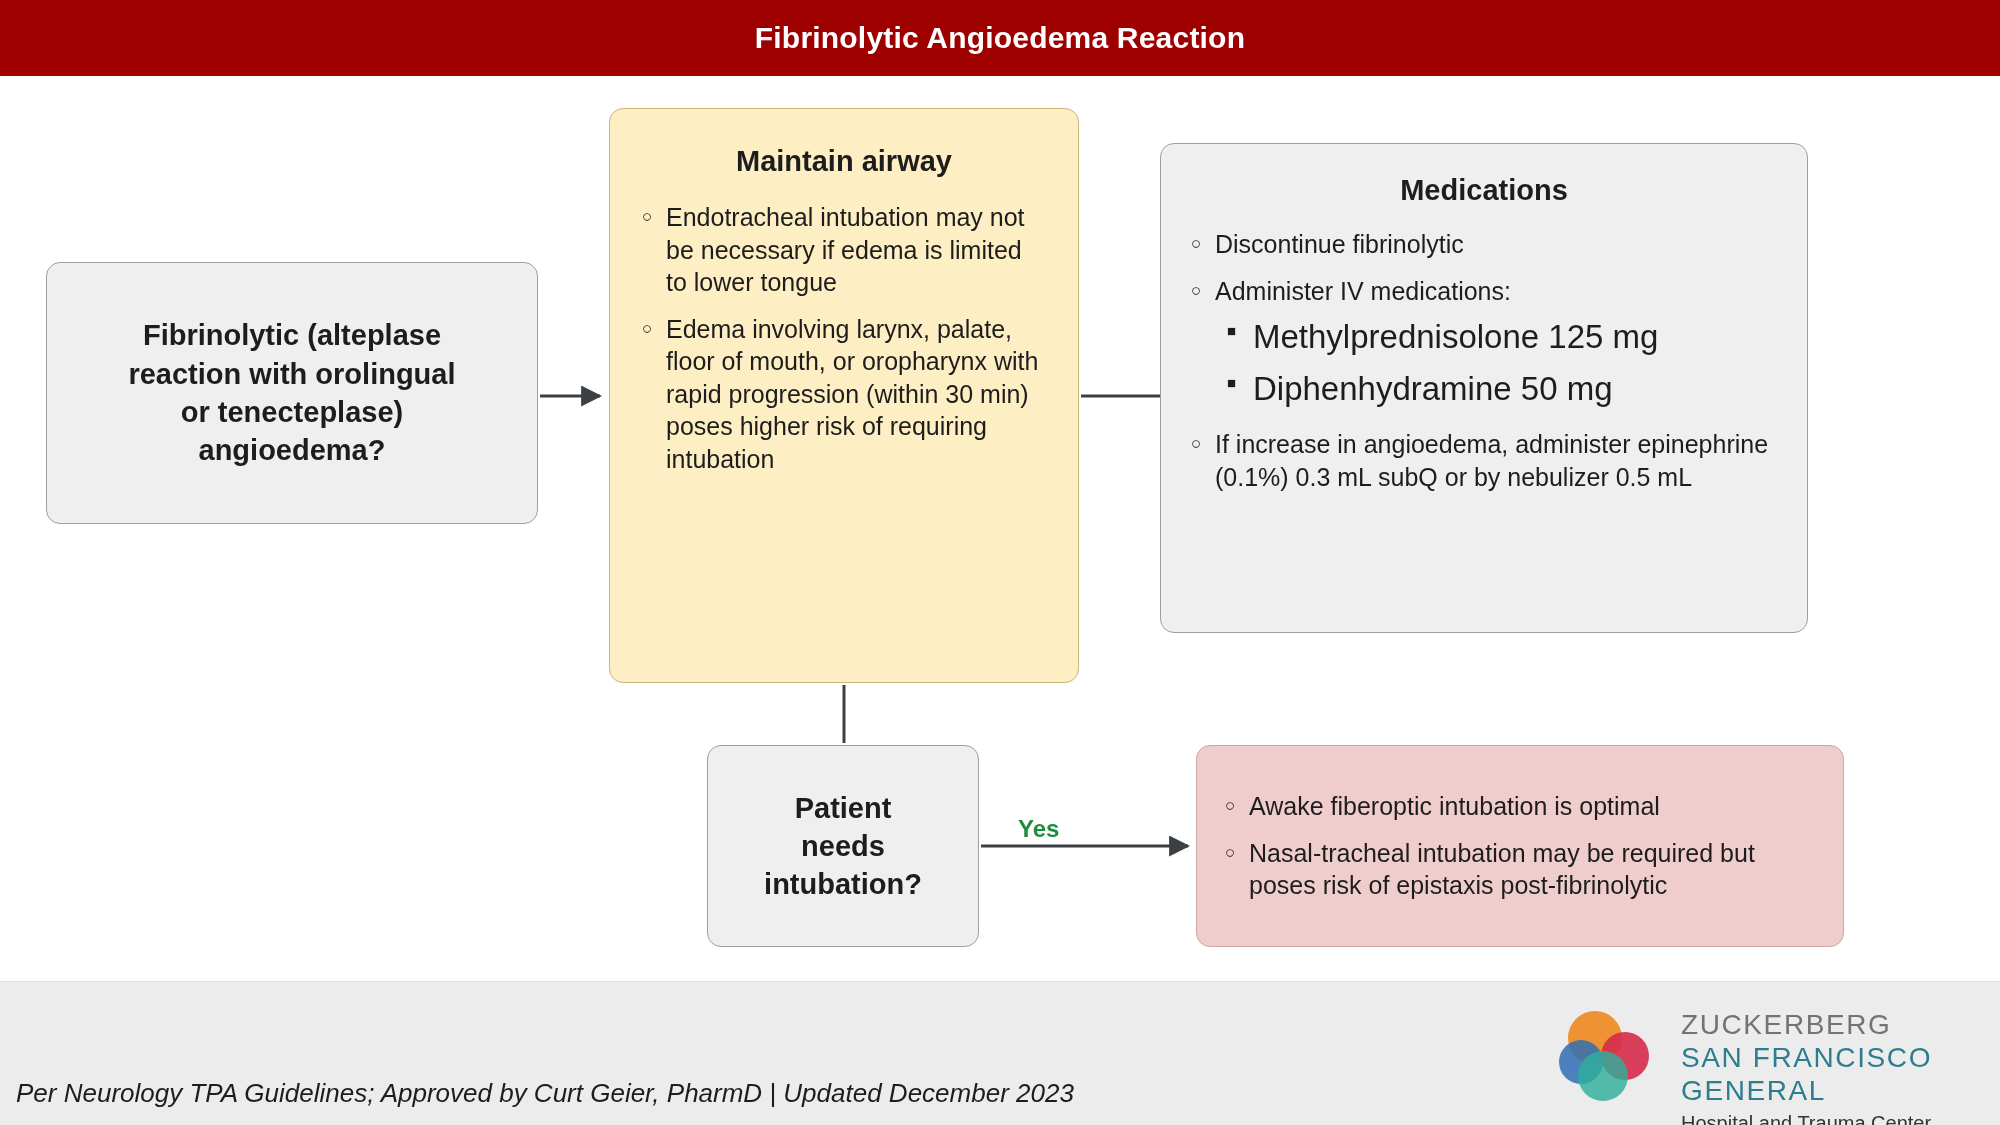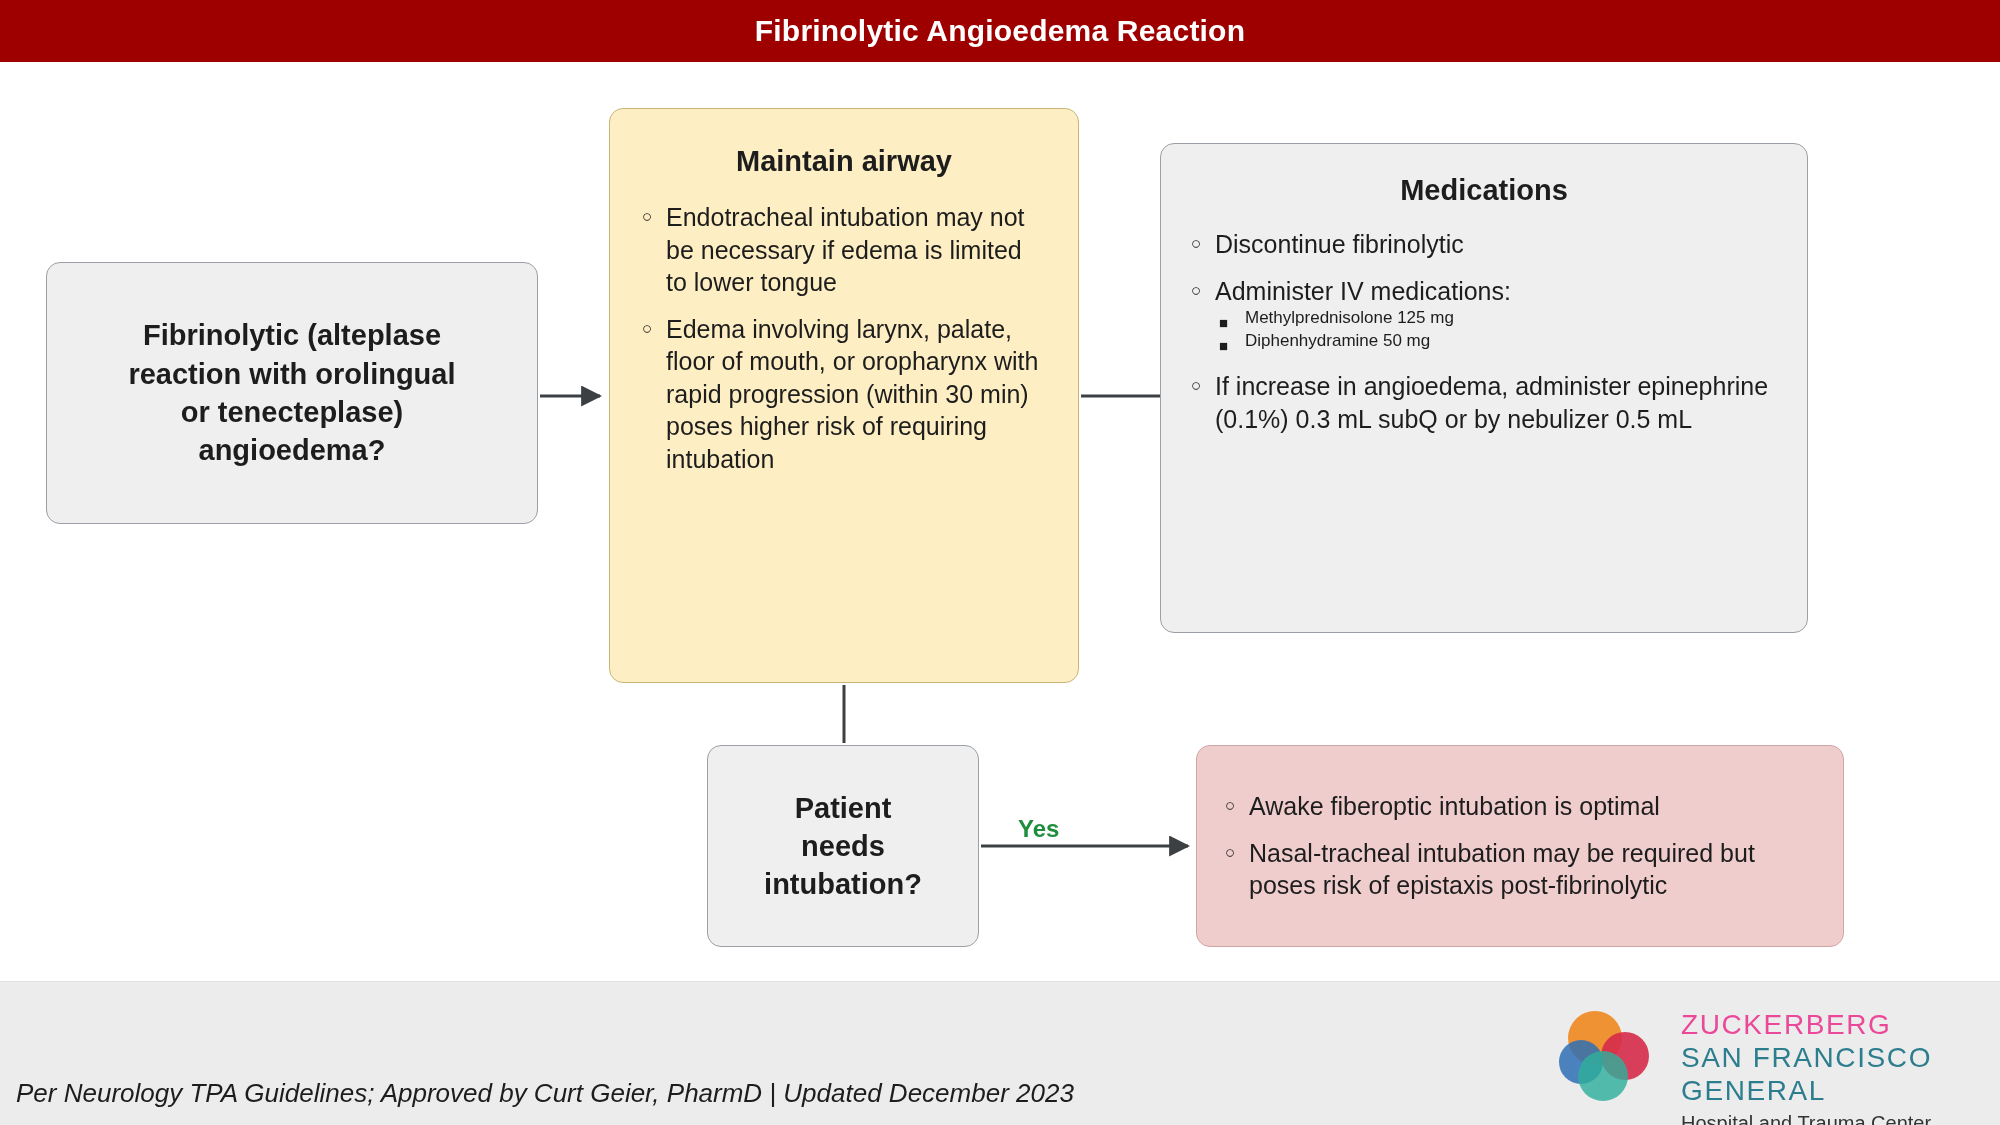--- a/index.html
+++ b/index.html
@@ -14,21 +14,21 @@
     color: #202124;
     position: relative;
     overflow: hidden;
   }
 
   
   .title-bar {
     position: absolute;
     left: 0; top: 0;
     width: 2000px;
-    height: 62px;
+    height: 76px;
     background: #9e0000;
     display: flex;
     align-items: center;
     justify-content: center;
     text-align: right;
   }
   .title-bar .title-text {
     color: #ffffff;
     font-size: 30px;
     font-weight: bold;
@@ -87,23 +87,23 @@
     color: #1d1d1d;
   }
   ul.sub {
     list-style: none;
     margin: 0;
     padding: 0;
   }
   ul.sub > li {
     position: relative;
     padding-left: 30px;
-    font-size: 17px;
+    font-size: 33px;
     line-height: 1.32;
-    margin: 0;
+    margin: 8px;
   }
   ul.sub > li::before {
     content: "\25A0";
     position: absolute;
     left: 4px;
     top: 0;
     font-size: 15px;
     line-height: 2.1;
     color: #1d1d1d;
   }
@@ -173,21 +173,21 @@
   }
   .logo-mark { position: absolute; left: 0; top: 4px; }
   .logo-text {
     position: absolute;
     left: 128px;
     top: 2px;
   }
   .logo-l1 {
     font-size: 28px;
     letter-spacing: 1.6px;
-    color: #ec4899;
+    color: #737373;
     font-weight: normal;
     line-height: 1.18;
   }
   .logo-l2 {
     font-size: 28px;
     letter-spacing: 1.6px;
     color: #2c7e8e;
     line-height: 1.18;
   }
   .logo-l3 {

